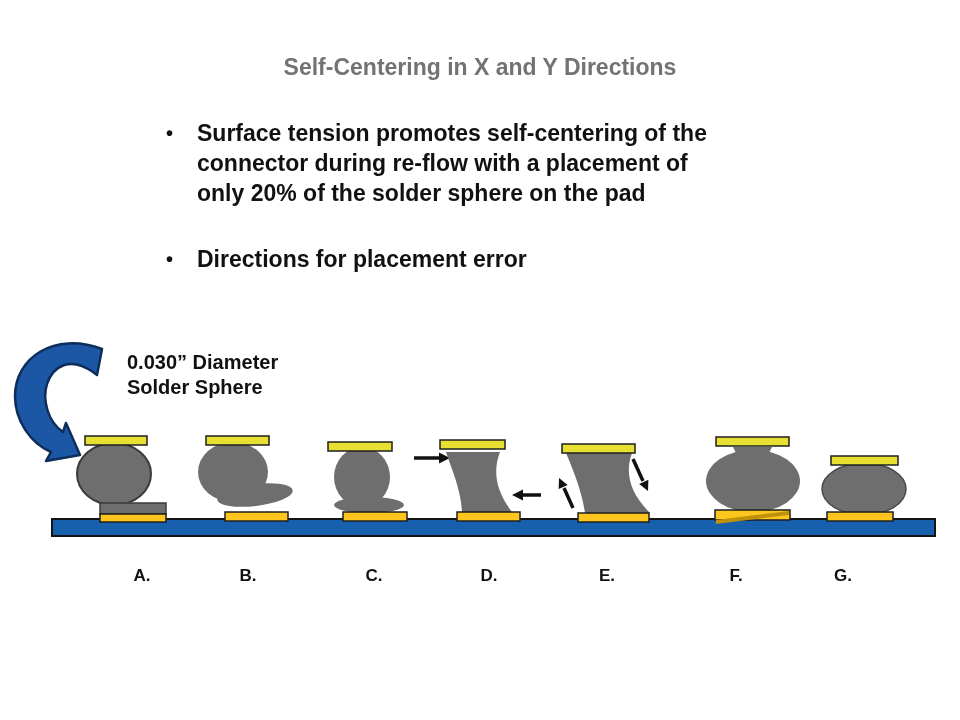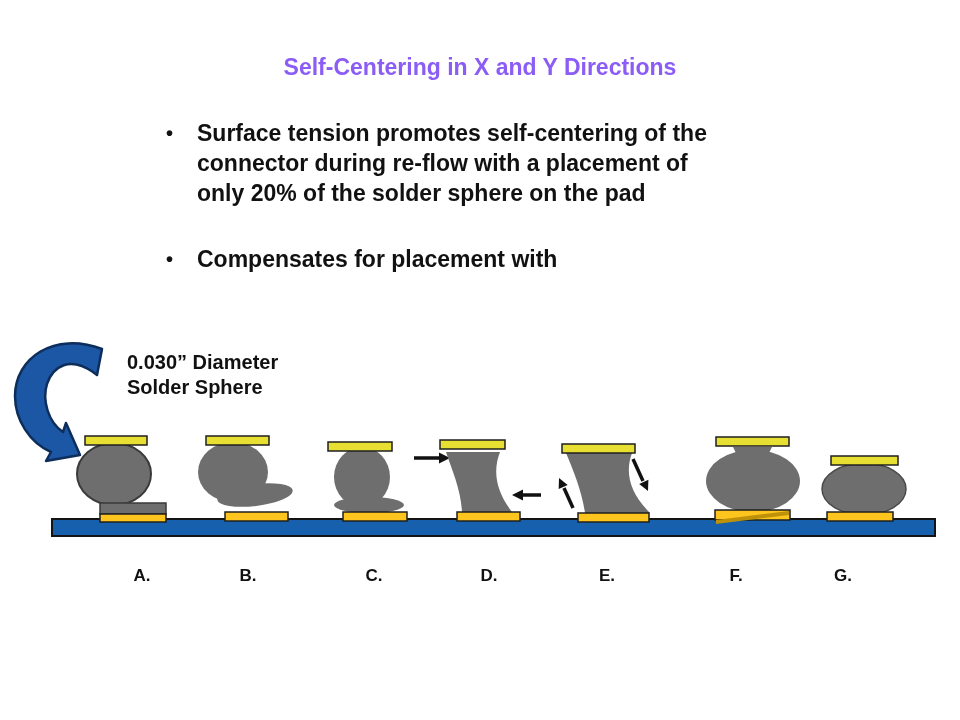--- a/index.html
+++ b/index.html
@@ -10,21 +10,21 @@
     overflow:hidden;
     font-family:"Liberation Sans","DejaVu Sans",sans-serif;
     color:#111;
   }
   .slide-title{
     position:absolute;
     left:0;top:54px;width:960px;
     text-align:center;
     font-size:23px;font-weight:bold;
     letter-spacing:0px;
-    color:#8b5cf6;
+    color:#737373;
   }
   .bullets{
     position:absolute;
     left:166px;top:118px;width:660px;
   }
   .bullet-item{
     display:flex;
     margin-bottom:36px;
   }
   .marker{
@@ -56,21 +56,21 @@
 
 <div class="bullets">
   <div class="bullet-item">
     <span class="marker">•</span>
     <span class="btext">Surface tension promotes self-centering of the
 connector during re-flow with a placement of
 only 20% of the solder sphere on the pad</span>
   </div>
   <div class="bullet-item">
     <span class="marker">•</span>
-    <span class="btext">Compensates for placement with</span>
+    <span class="btext">Directions for placement error</span>
   </div>
 </div>
 
 <svg width="960" height="720" viewBox="0 0 960 720">
 
   <path d="M102,349 C54,331 15,358 15,396 C15,420 30,443 51,452 L46,461 L80,455 L66,423 L63,432 C48,422 42,400 47,384 C53,366 70,356 93,372 L97,375 Z" fill="#1B57A5" stroke="#0D2D5B" stroke-width="2.5" stroke-linejoin="round"></path>
 
   <text class="callout-text" x="127" y="369">0.030” Diameter</text>
   <text class="callout-text" x="127" y="394">Solder Sphere</text>
 

